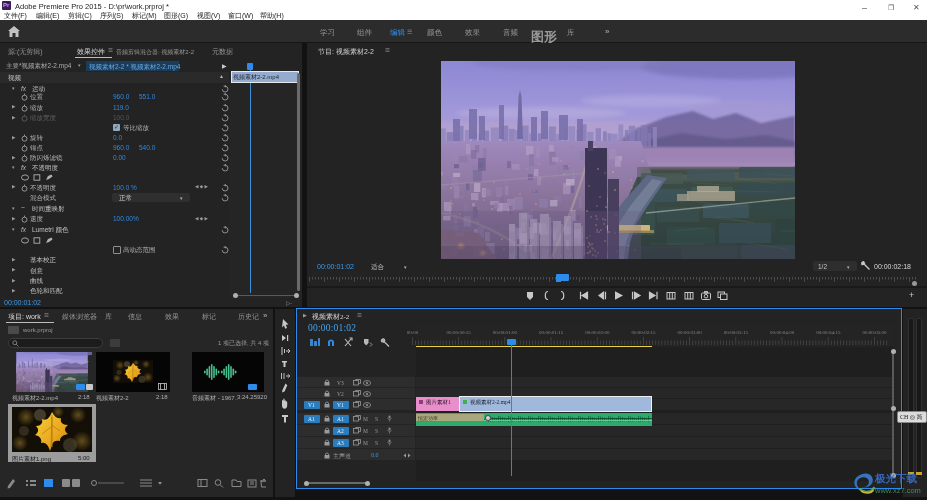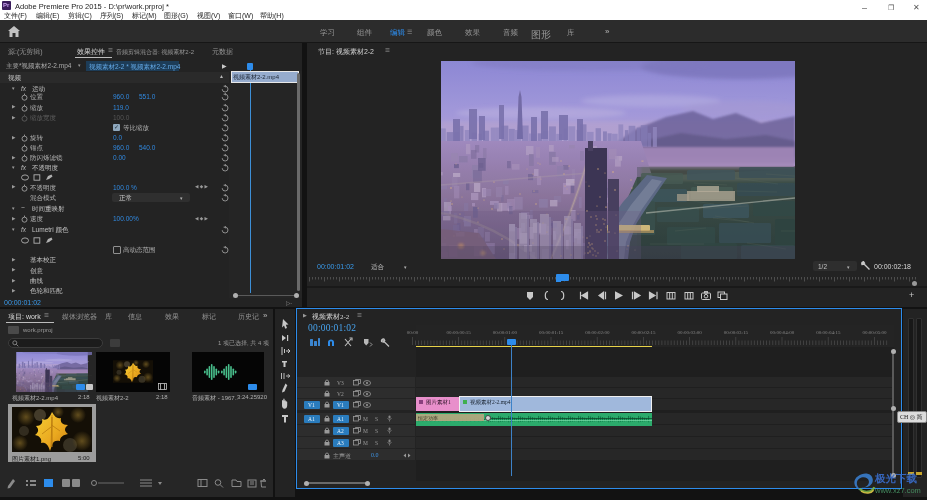--- a/index.html
+++ b/index.html
@@ -31,21 +31,21 @@
 <svg class="ab" style="left:8px;top:26px;" width="12" height="11" viewBox="0 0 12 11">
       <path d="M6 0 L12 5 L10.5 5 L10.5 11 L7.5 11 L7.5 7 L4.5 7 L4.5 11 L1.5 11 L1.5 5 L0 5 Z" fill="#c2c2c2"></path>
     </svg>
 <div class="t" style="left:320px;top:28px;font-size:7.5px;color:#989898;">学习</div>
 <div class="t" style="left:357px;top:28px;font-size:7.5px;color:#989898;">组件</div>
 <div class="t" style="left:390px;top:28px;font-size:7.5px;color:#2d8ceb;">编辑</div>
 <div class="t" style="left:407px;top:28px;font-size:6px;color:#989898;">☰</div>
 <div class="t" style="left:427px;top:28px;font-size:7.5px;color:#989898;">颜色</div>
 <div class="t" style="left:465px;top:28px;font-size:7.5px;color:#989898;">效果</div>
 <div class="t" style="left:503px;top:28px;font-size:7.5px;color:#989898;">音频</div>
-<div class="t" style="left:531px;top:28px;font-size:10px;color:#989898;">图形</div>
+<div class="t" style="left:531px;top:28px;font-size:13px;color:#989898;font-weight:bold;">图形</div>
 <div class="t" style="left:567px;top:28px;font-size:7.5px;color:#989898;">库</div>
 <div class="t" style="left:605px;top:27px;font-size:8px;color:#b8b8b8;">»</div>
 
 <div class="ab" style="left:0;top:43px;width:302px;height:264px;background:#232323;overflow:hidden;">
 <div class="t" style="left:8px;top:4px;font-size:7px;color:#969696;">源:(无剪辑)</div>
 <div class="t" style="left:77px;top:4px;font-size:7px;color:#dadada;">效果控件</div>
 <div class="t" style="left:108px;top:4px;font-size:5.5px;color:#9a9a9a;">☰</div>
 <div class="ab" style="left:75px;top:13.5px;width:37px;height:1px;background:#bdbdbd;"></div>
 <div class="t" style="left:116px;top:4.5px;font-size:6px;color:#969696;">音频剪辑混合器: 视频素材2-2</div>
 <div class="t" style="left:212px;top:4px;font-size:7px;color:#969696;">元数据</div>

